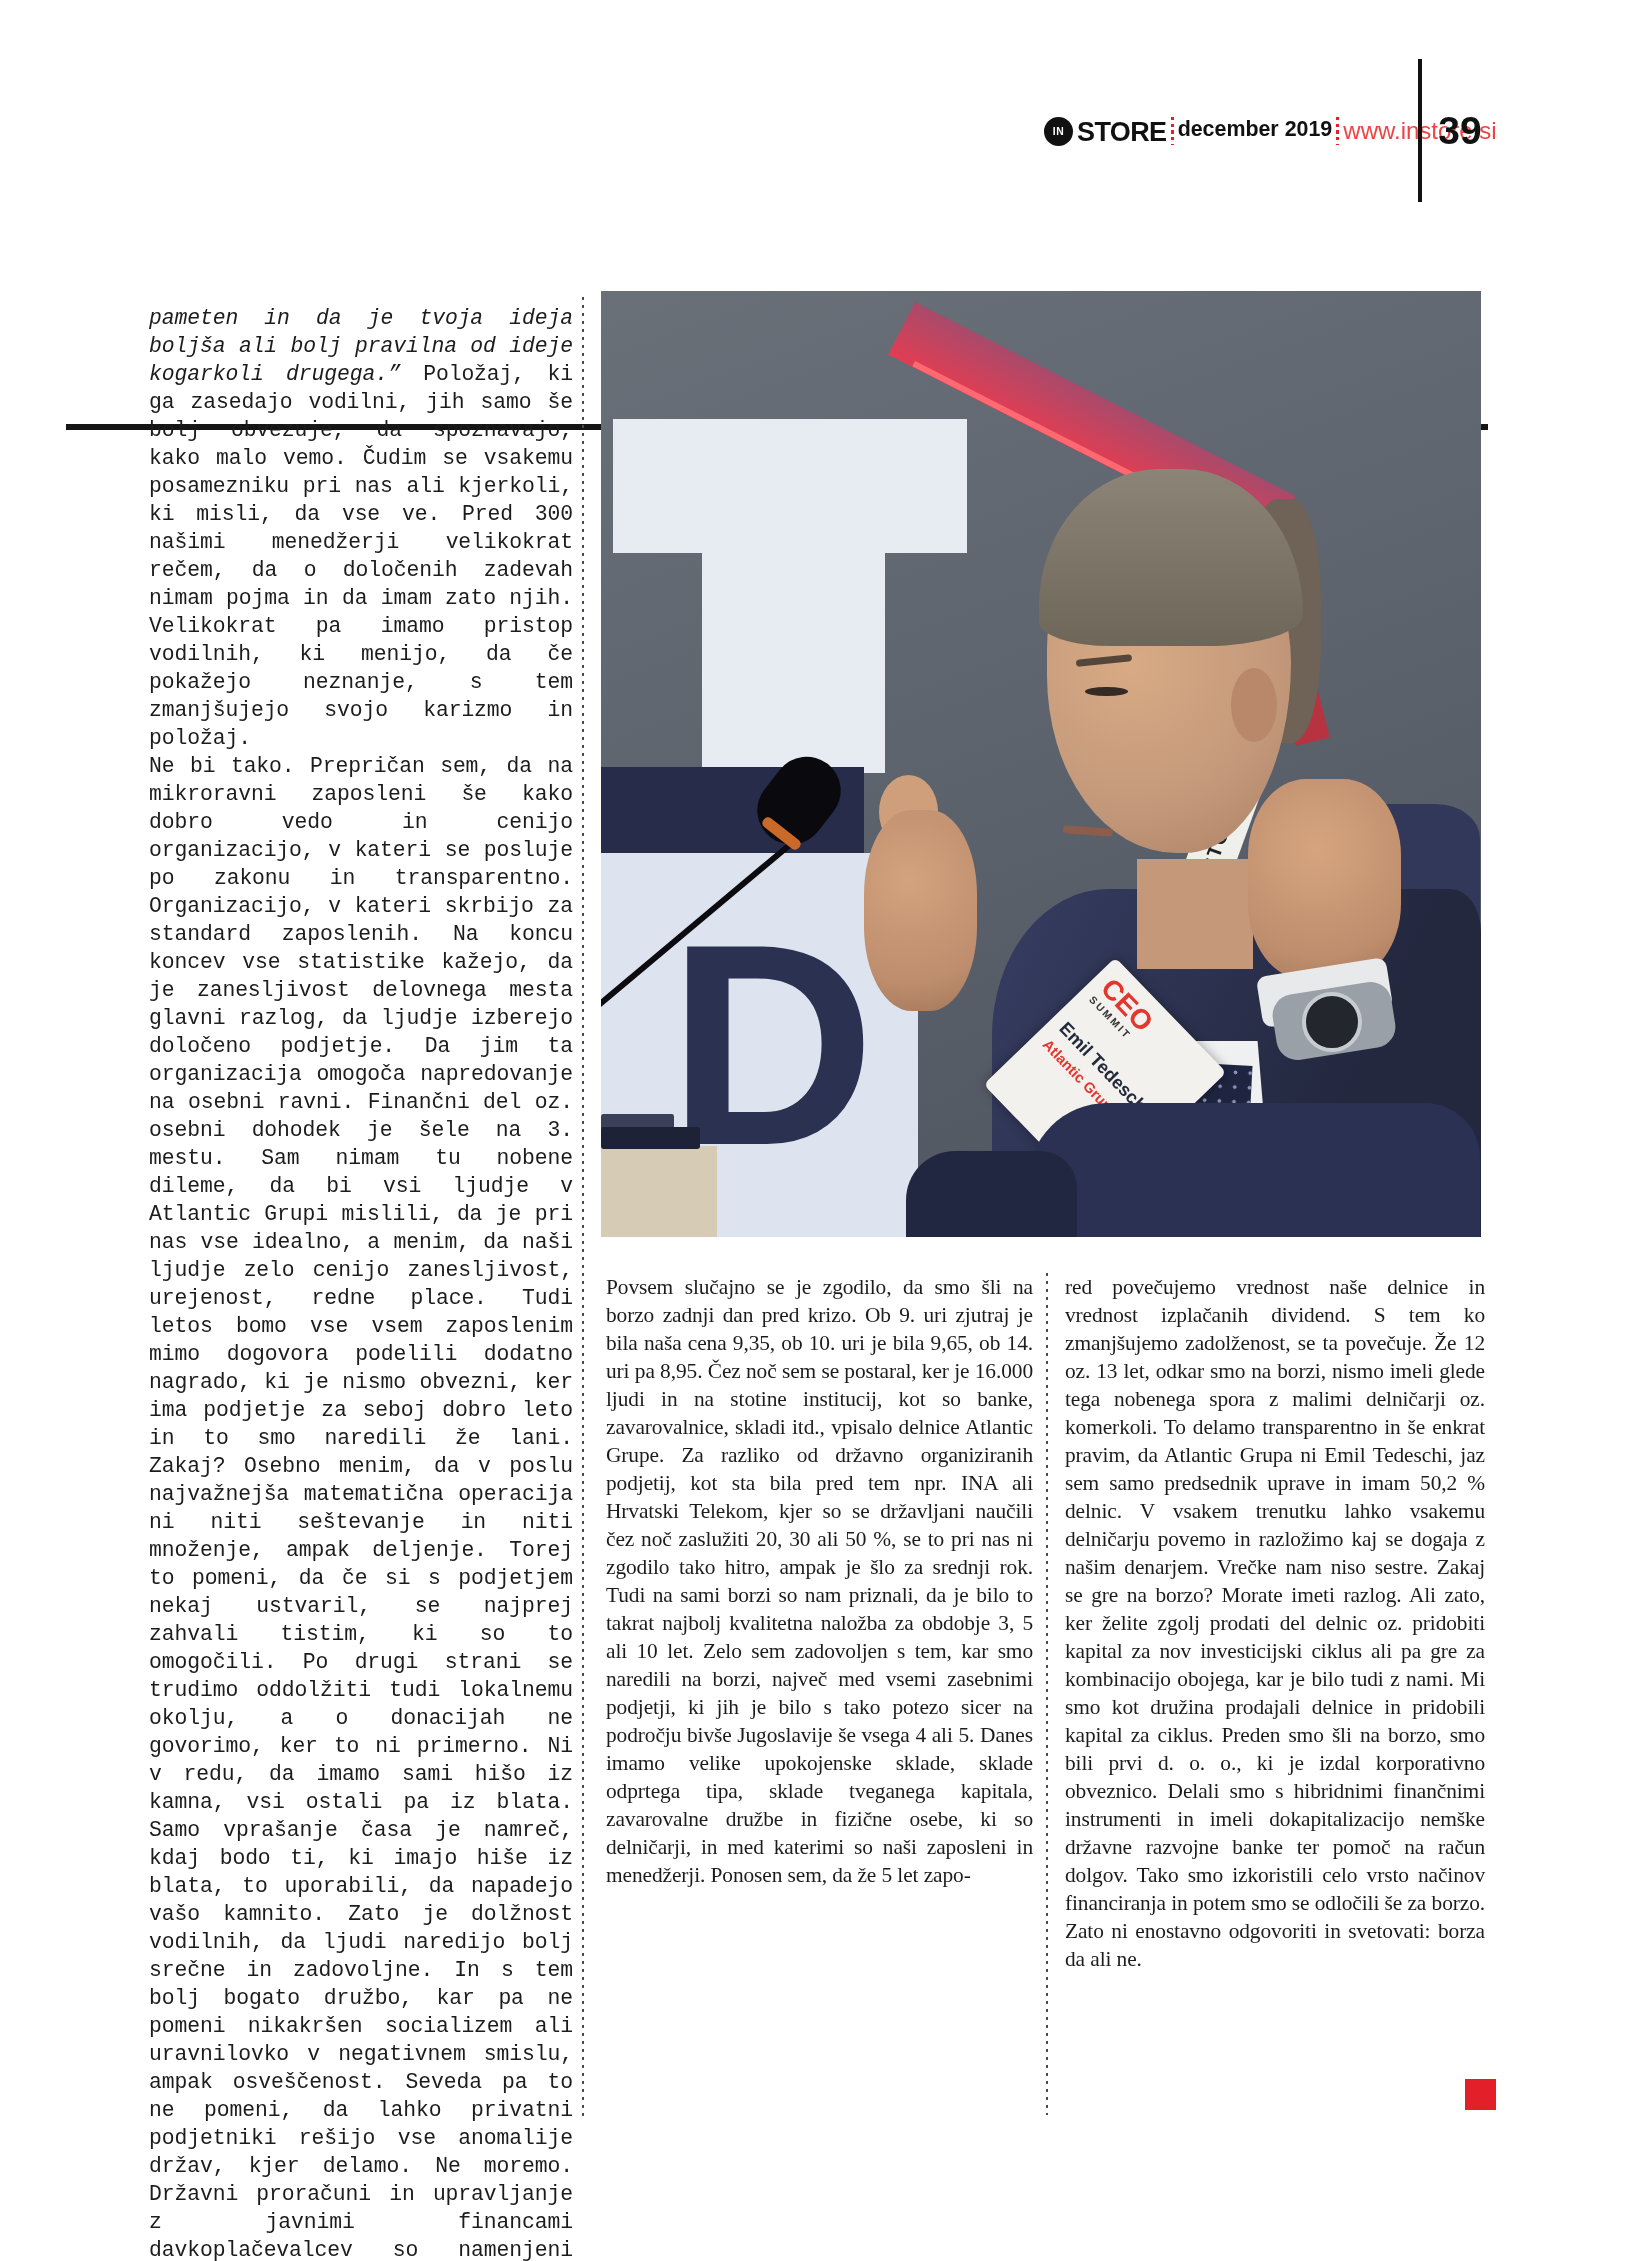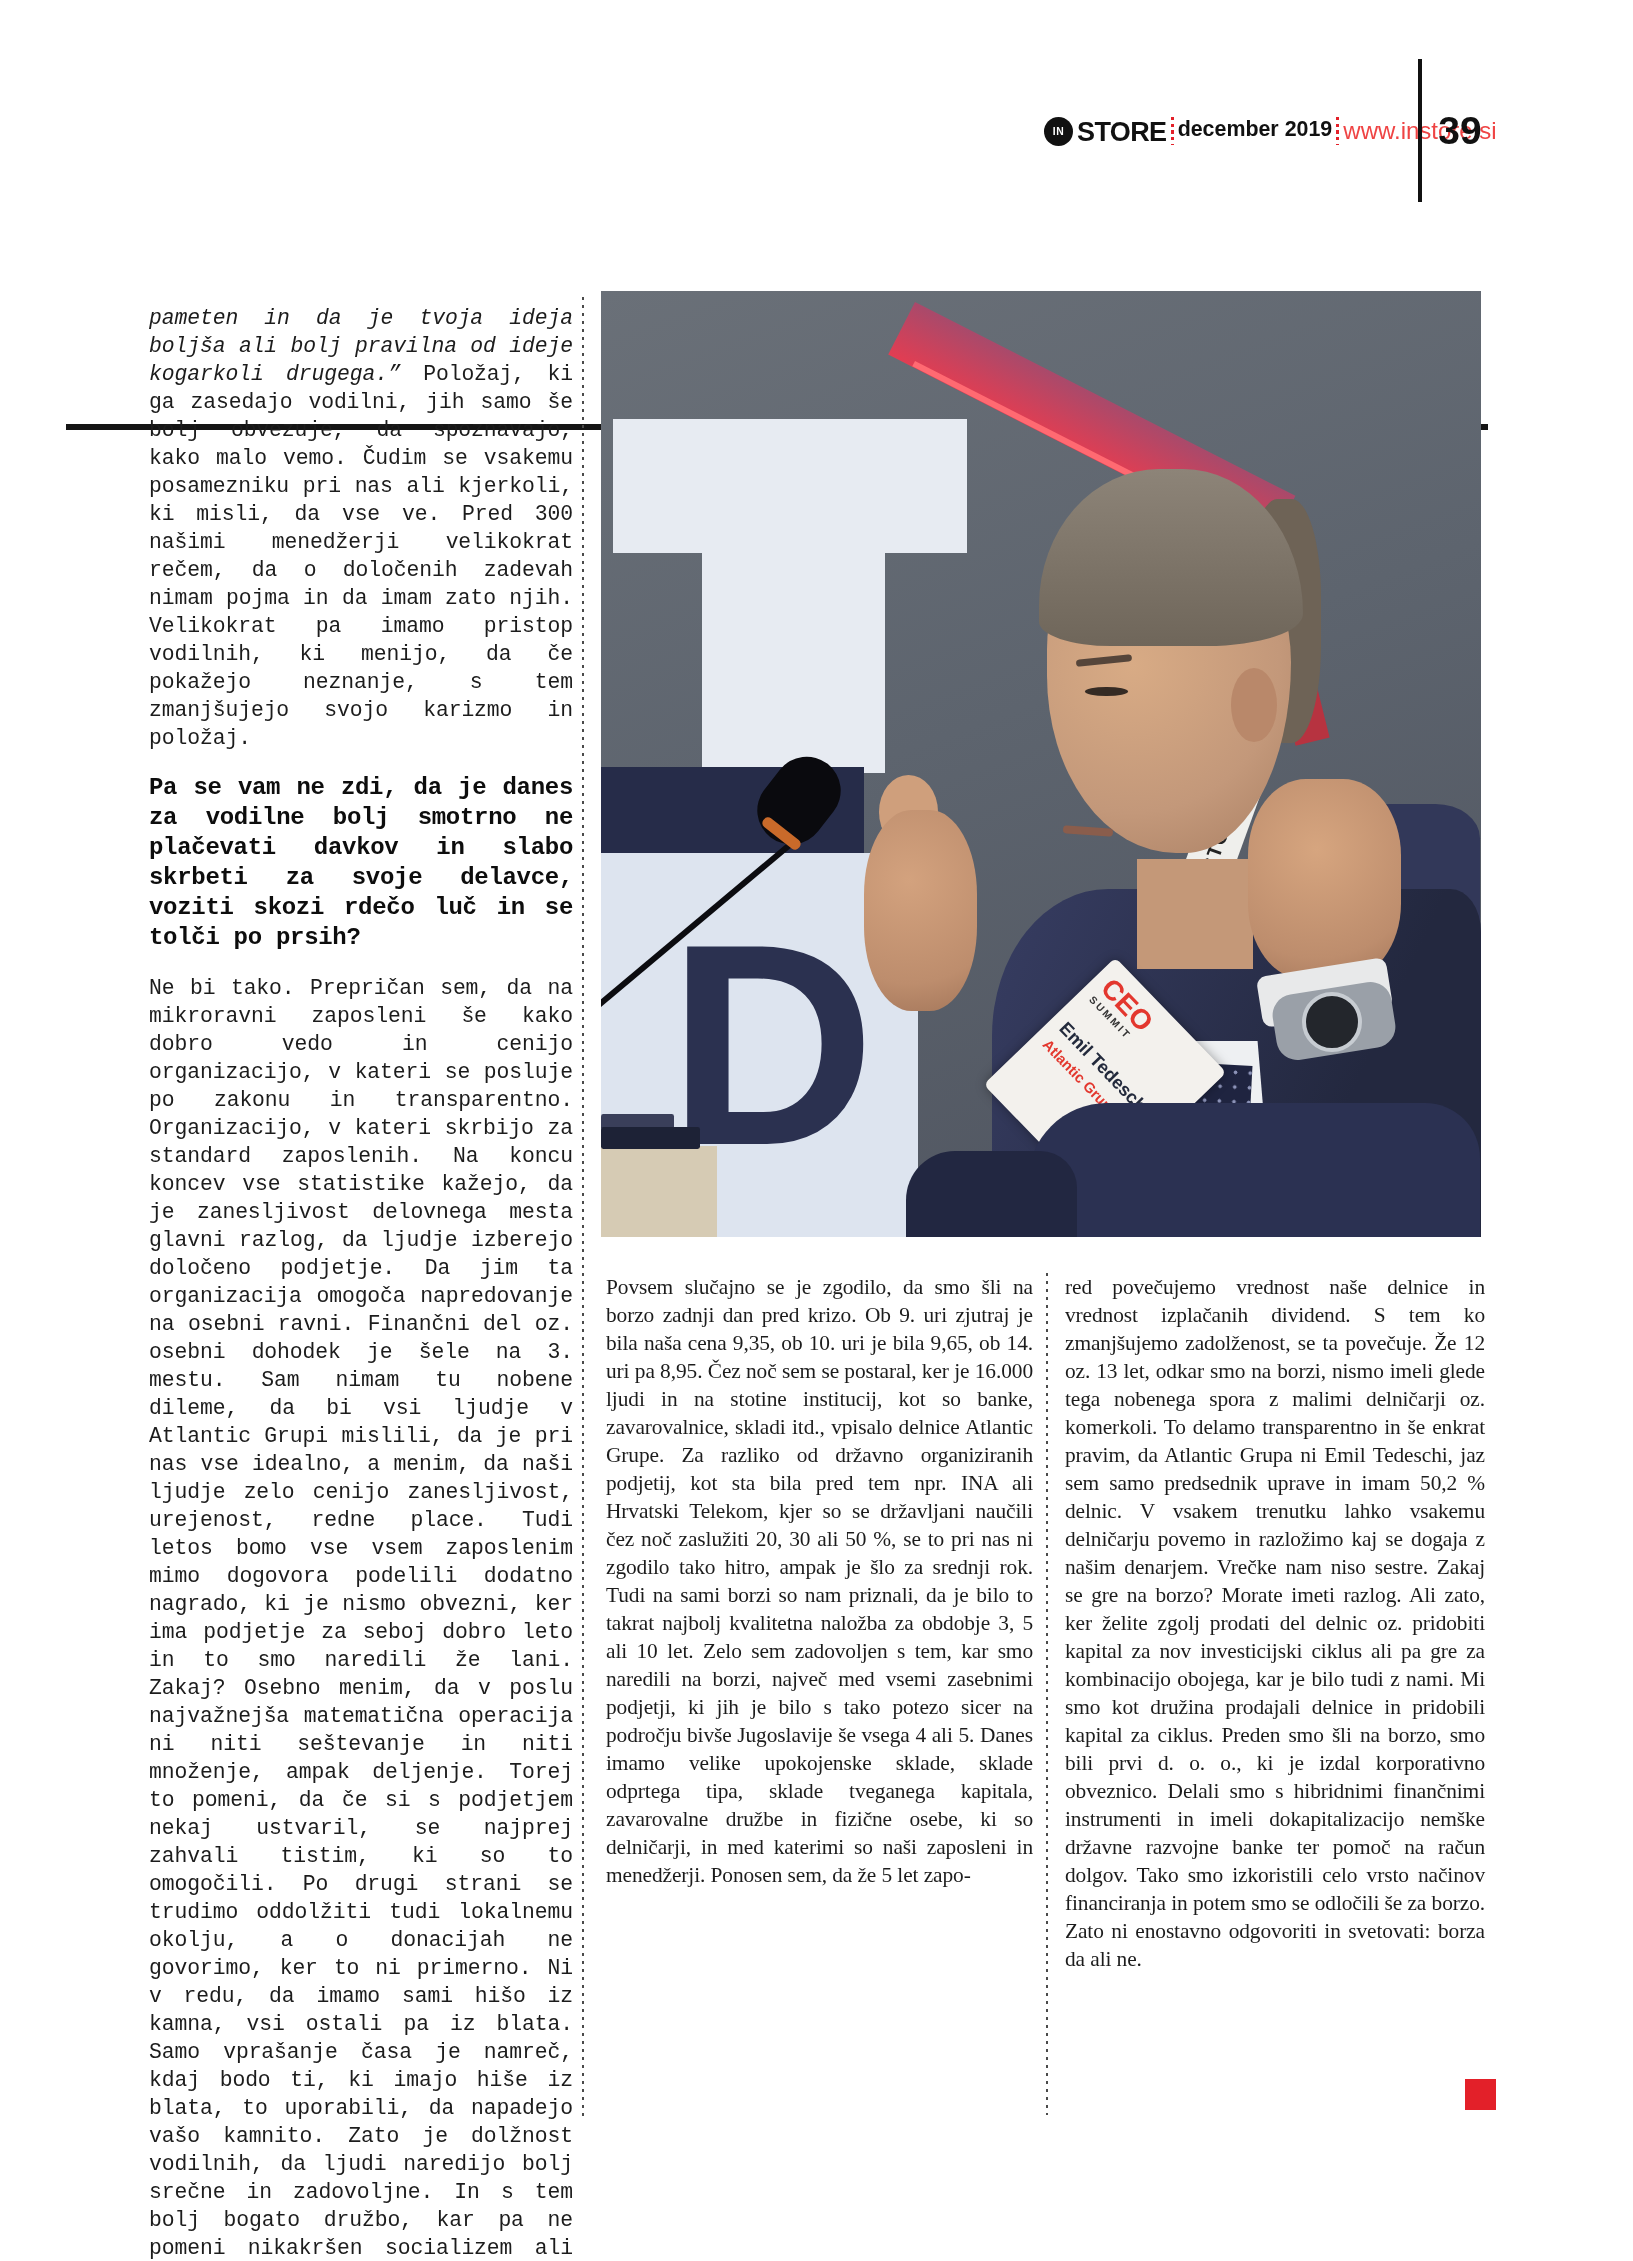--- a/index.html
+++ b/index.html
@@ -116,21 +116,20 @@
   </div>
   <div class="hdr-bar"></div>
   <div class="page-number">39</div>
   <div class="rule"></div>
 
   <div class="dotline sep1"></div>
   <div class="dotline sep2"></div>
 
   <div class="col col1">
     <p><span class="lead-italic">pameten in da je tvoja ideja boljša ali bolj pravilna od ideje kogarkoli drugega.”</span> <span>Položaj, ki ga zasedajo vodilni, jih samo še bolj obvezuje, da spoznavajo, kako malo vemo. Čudim se vsakemu posamezniku pri nas ali kjerkoli, ki misli, da vse ve. Pred 300 našimi menedžerji velikokrat rečem, da o določenih zadevah nimam pojma in da imam zato njih. Velikokrat pa imamo pristop vodilnih, ki menijo, da če pokažejo neznanje, s tem zmanjšujejo svojo karizmo in položaj.</span></p>
-    <p class="q">Pa se vam ne zdi, da je danes za vodilne bolj smotrno ne plačevati davkov in slabo skrbeti za svoje delavce, voziti skozi rdečo luč in se tolči po prsih?</p>
     <p>Ne bi tako. Prepričan sem, da na mikroravni zaposleni še kako dobro vedo in cenijo organizacijo, v kateri se posluje po zakonu in transparentno. Organizacijo, v kateri skrbijo za standard zaposlenih. Na koncu koncev vse statistike kažejo, da je zanesljivost delovnega mesta glavni razlog, da ljudje izberejo določeno podjetje. Da jim ta organizacija omogoča napredovanje na osebni ravni. Finančni del oz. osebni dohodek je šele na 3. mestu. Sam nimam tu nobene dileme, da bi vsi ljudje v Atlantic Grupi mislili, da je pri nas vse idealno, a menim, da naši ljudje zelo cenijo zanesljivost, urejenost, redne place. Tudi letos bomo vse vsem zaposlenim mimo dogovora podelili dodatno nagrado, ki je nismo obvezni, ker ima podjetje za seboj dobro leto in to smo naredili že lani. Zakaj? Osebno menim, da v poslu najvažnejša matematična operacija ni niti seštevanje in niti množenje, ampak deljenje. Torej to pomeni, da če si s podjetjem nekaj ustvaril, se najprej zahvali tistim, ki so to omogočili. Po drugi strani se trudimo oddolžiti tudi lokalnemu okolju, a o donacijah ne govorimo, ker to ni primerno. Ni v redu, da imamo sami hišo iz kamna, vsi ostali pa iz blata. Samo vprašanje časa je namreč, kdaj bodo ti, ki imajo hiše iz blata, to uporabili, da napadejo vašo kamnito. Zato je dolžnost vodilnih, da ljudi naredijo bolj srečne in zadovoljne. In s tem bolj bogato družbo, kar pa ne pomeni nikakršen socializem ali uravnilovko v negativnem smislu, ampak osveščenost. Seveda pa to ne pomeni, da lahko privatni podjetniki rešijo vse anomalije držav, kjer delamo. Ne moremo. Državni proračuni in upravljanje z javnimi financami davkoplačevalcev so namenjeni temu, a če mi lahko pomagamo vsaj malo s primerom, je to dobra smer.</p>
   </div>
 
   <div class="photo">
     <div class="ph-t-bar"></div>
     <div class="ph-t-stem"></div>
     <div class="ph-beam"></div>
     <div class="ph-beam-edge"></div>
     <div class="ph-band"></div>
     <div class="ph-panel"></div>

